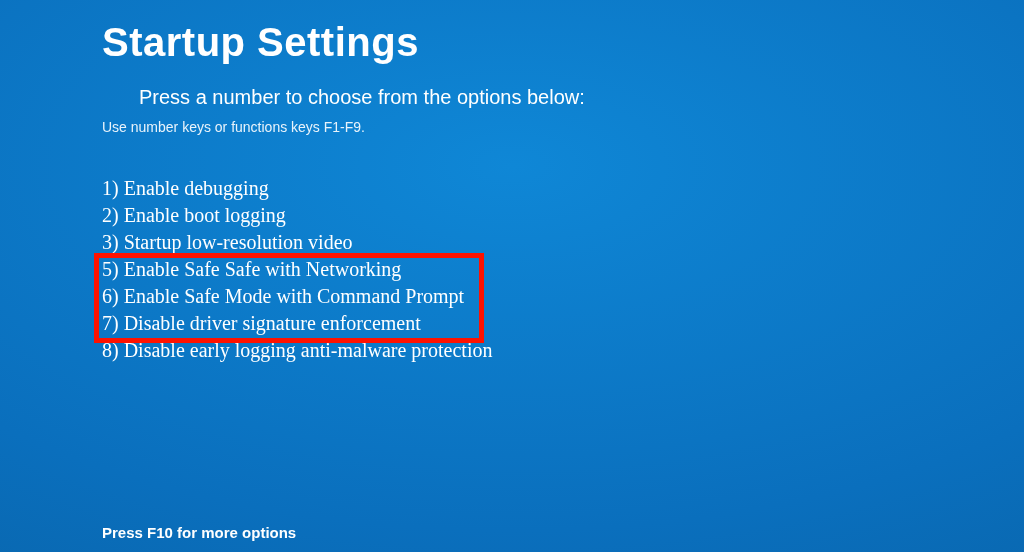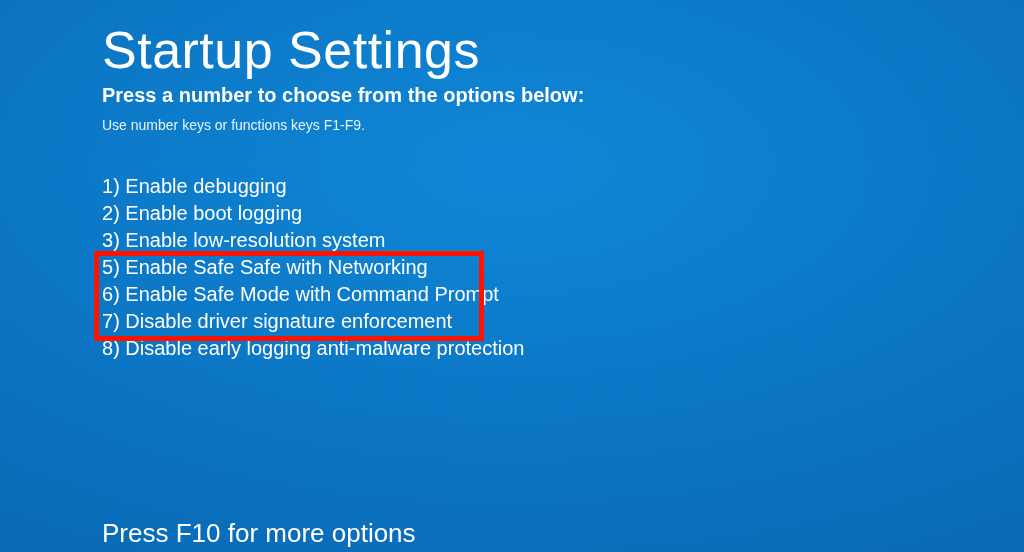--- a/index.html
+++ b/index.html
@@ -6,60 +6,62 @@
     html,body { width:1024px; height:552px; }
     body {
       background: radial-gradient(ellipse 130% 120% at 50% 30%, #0f87d6 0%, #0a6fbd 55%, #085e9f 100%);
       font-family: "Segoe UI", "Segoe UI Light", Arial, sans-serif;
       color:#ffffff;
       -webkit-font-smoothing: antialiased;
       overflow:hidden;
     }
     .page { padding: 20px 0 0 102px; width:1024px; height:552px; position:relative; }
     .title {
-      font-size: 52px;
-      font-weight: 400;
+      font-size: 40px;
+      font-weight: 700;
       letter-spacing: .5px;
-      margin-bottom: 4px;
+      margin-bottom: 21px;
     }
     .subtitle {
       font-size: 20px;
-      font-weight: 700;
+      font-weight: 400;
       margin-bottom: 10px;
+      margin-left: 37px;
     }
     .hint {
       font-size: 14px;
       font-weight: 400;
       color: #e8f3fb;
       margin-bottom: 40px;
     }
     .options { position:relative; }
     .opt {
       font-size: 20px;
       font-weight: 400;
       line-height: 27px;
       white-space: nowrap;
+      font-family: Liberation Serif, serif;
     }
     .highlight-box {
       position:absolute;
       border: 5px solid #ff1200;
       pointer-events: none;
       left: -8px;
       top: 78px;
       width: 390px;
       height: 90px;
     }
     .footer {
       position:absolute;
       left:102px;
       bottom: 6px;
     }
     .footer .fline {
-      font-size: 26px;
-      font-weight: 400;
+      font-size: 15px;
+      font-weight: 700;
       line-height: 26px;
     }
   </style>
 </head>
 <body>
 
 <div class="page">
 
   <div class="title">Startup Settings</div>
 
@@ -69,21 +71,21 @@
 
   <div class="options">
 
     <div class="opt">
       <span>1</span><span>) </span><span>Enable debugging</span>
     </div>
     <div class="opt">
       <span>2</span><span>) </span><span>Enable boot logging</span>
     </div>
     <div class="opt">
-      <span>3</span><span>) </span><span>Enable low-resolution system</span>
+      <span>3</span><span>) </span><span>Startup low-resolution video</span>
     </div>
     <div class="opt">
       <span>5</span><span>) </span><span>Enable Safe Safe with Networking</span>
     </div>
     <div class="opt">
       <span>6</span><span>) </span><span>Enable Safe Mode with Command Prompt</span>
     </div>
     <div class="opt">
       <span>7</span><span>) </span><span>Disable driver signature enforcement</span>
     </div>

